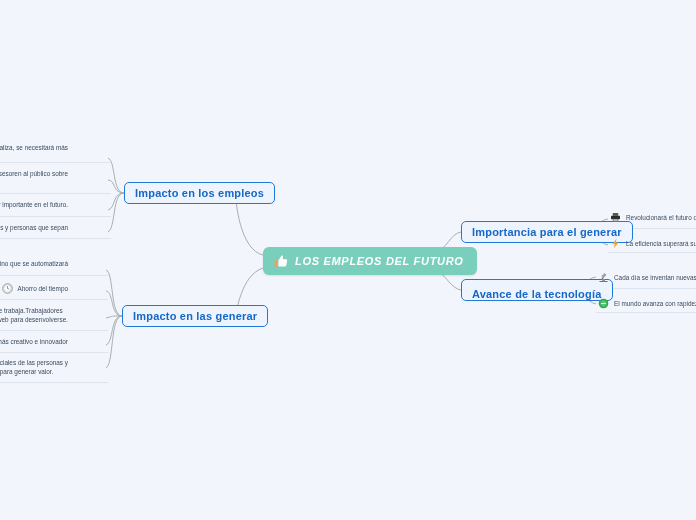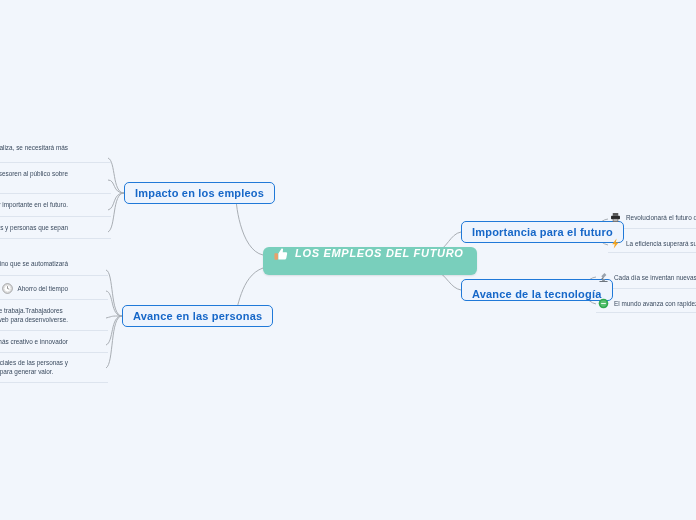--- a/index.html
+++ b/index.html
@@ -29,20 +29,21 @@
   }
 
   
   .root-node {
     position: absolute;
     left: 263px;
     top: 247px;
     height: 28px;
     box-sizing: border-box;
     display: flex;
+    align-items: center;
     gap: 7px;
     padding: 0 13px 0 11px;
     background: #79cfbc;
     border-radius: 6px;
     box-shadow: 0 1px 2px rgba(0,0,0,0.10);
   }
   .root-label {
     color: #ffffff;
     font-size: 11px;
     font-weight: bold;
@@ -181,25 +182,25 @@
       <path d="M5 7.4 L8.3 2.2 C8.9 1.3 10.3 1.6 10.3 2.8 L10 6 L13.6 6 C14.5 6 15.2 6.8 15 7.7 L14.1 12.6 C13.95 13.6 13.2 14.4 12.2 14.4 L5 14.4 Z" fill="#ffffff"></path>
     </svg>
     <span class="root-label">LOS EMPLEOS DEL FUTURO</span>
   </div>
 
   <div class="branch-node" id="branch-empleos">
     <span class="branch-label">Impacto en los empleos</span>
   </div>
 
   <div class="branch-node" id="branch-personas">
-    <span class="branch-label">Avance en las personas</span>
+    <span class="branch-label">Impacto en las generar</span>
   </div>
 
   <div class="branch-node" id="branch-importancia">
-    <span class="branch-label">Importancia para el futuro</span>
+    <span class="branch-label">Importancia para el generar</span>
   </div>
 
   <div class="branch-node" id="branch-avance">
     <span class="branch-label">Avance de la tecnología</span>
   </div>
 
   <div class="leaf left" id="leaf-l1">
     <span class="leaf-text">gitaliza, se necesitará más</span>
   </div>
   <div class="leaf left" id="leaf-l2">

